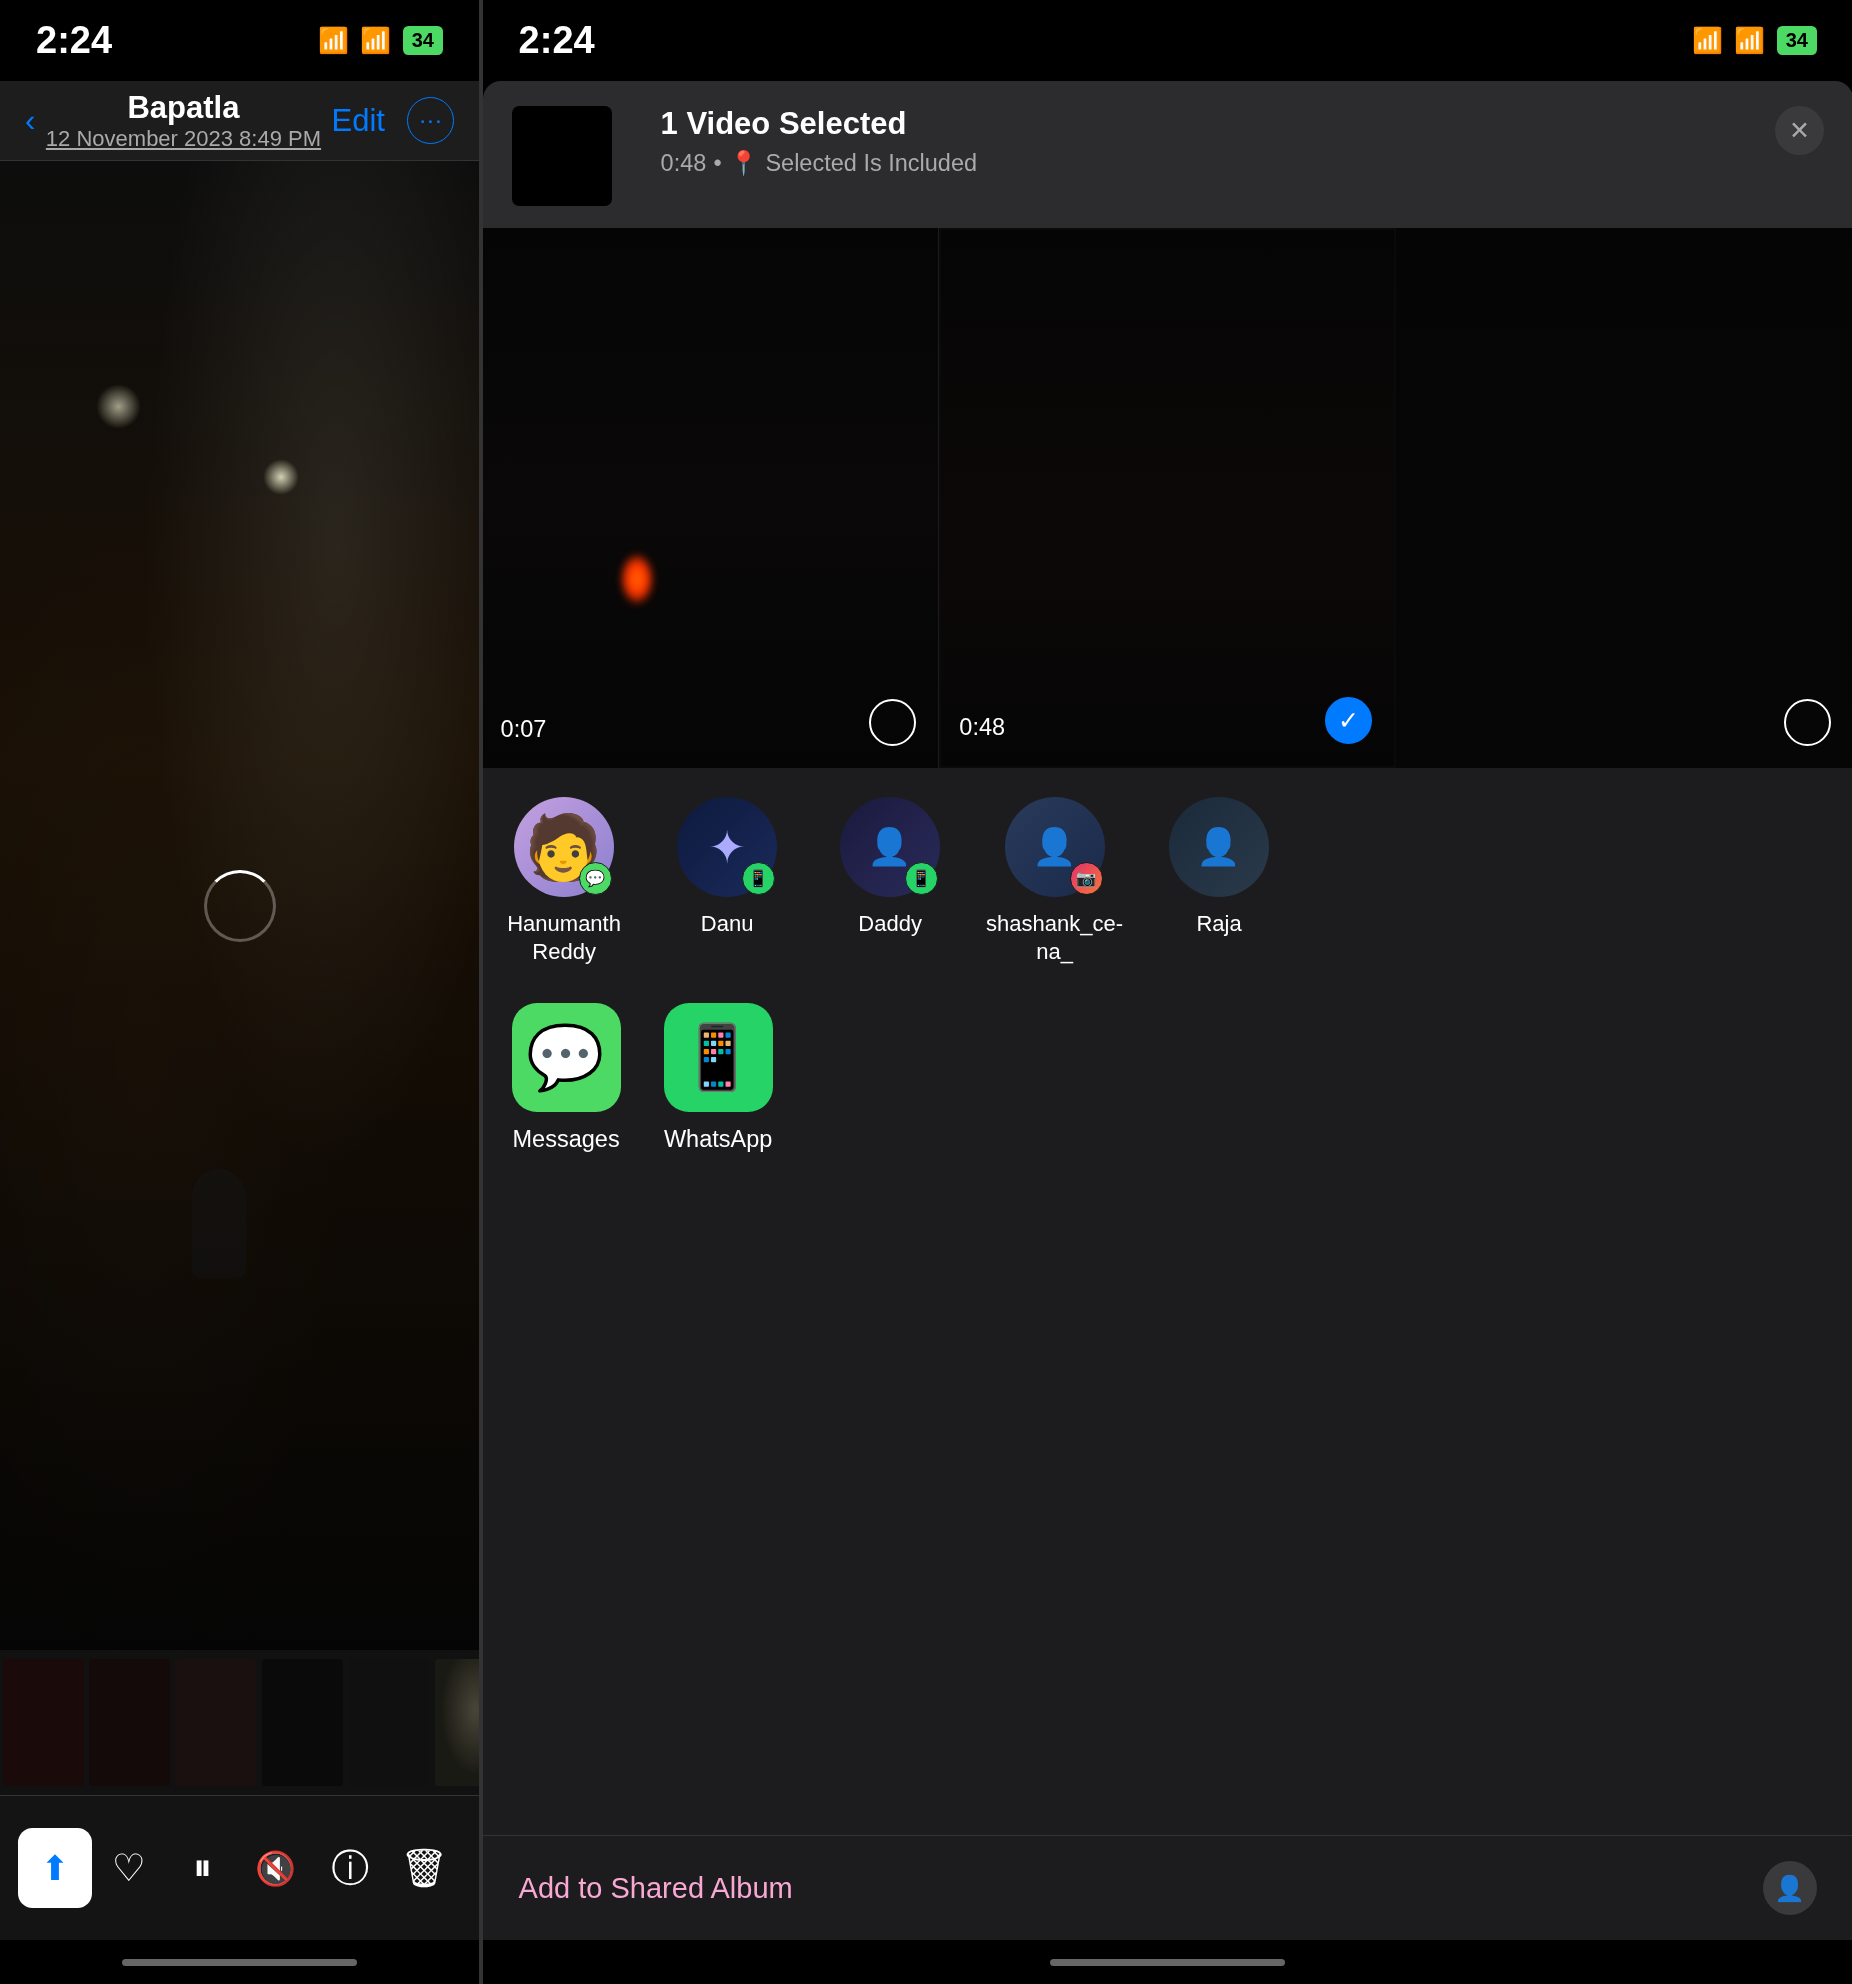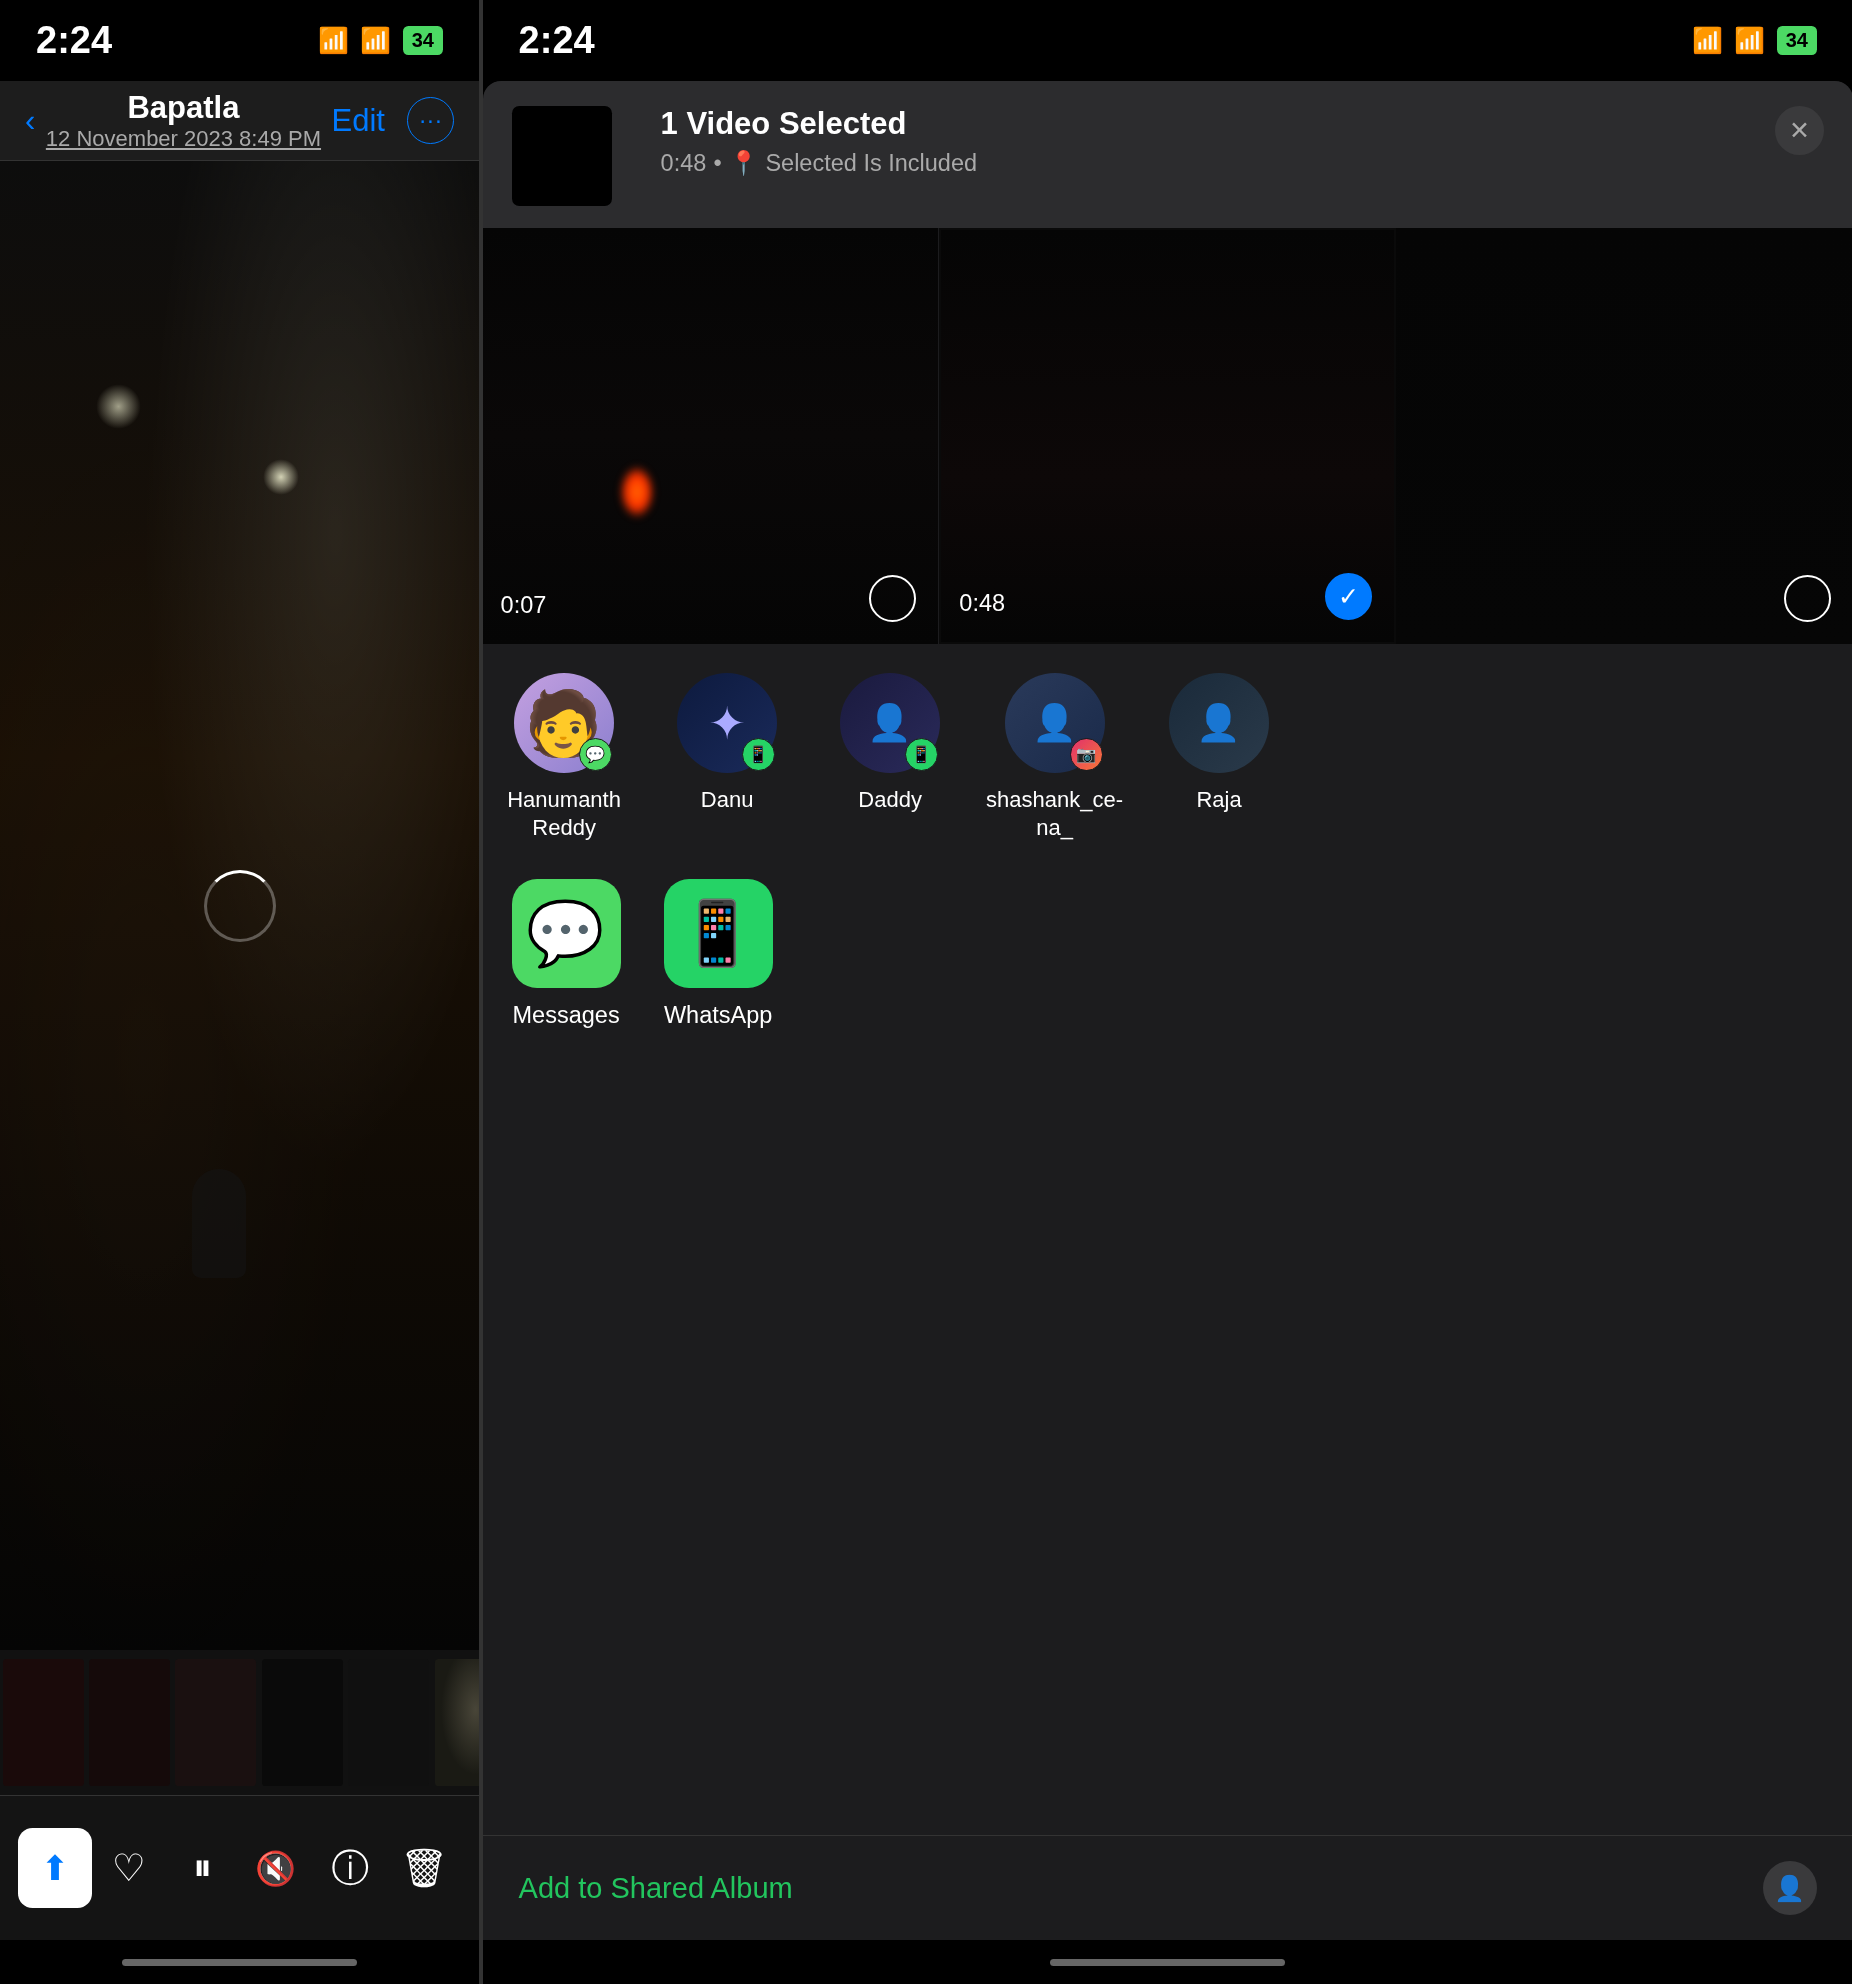--- a/index.html
+++ b/index.html
@@ -292,21 +292,21 @@
       display: flex;
       align-items: center;
       justify-content: center;
       color: #aaa;
       font-size: 25px;
       flex-shrink: 0;
     }
 
     
     .video-strip-share {
-      height: 416px;
+      height: 540px;
       background: #000;
       display: flex;
       overflow: hidden;
     }
     .share-video-item {
       flex: 0 0 33.33%;
       height: 100%;
       background: #0a0a0a;
       position: relative;
       border-right: 0.9px solid #1c1c1e;
@@ -468,21 +468,21 @@
     .share-action-row {
       padding: 25px 36px;
       background: #1c1c1e;
       display: flex;
       align-items: center;
       justify-content: space-between;
       border-top: 0.9px solid #333;
     }
     .share-action-label {
       font-size: 29px;
-      color: #22c55e;
+      color: #f9a8d4;
       font-weight: 400;
     }
     .share-action-icon {
       width: 54px;
       height: 54px;
       background: #3a3a3c;
       border-radius: 50%;
       display: flex;
       align-items: center;
       justify-content: center;

